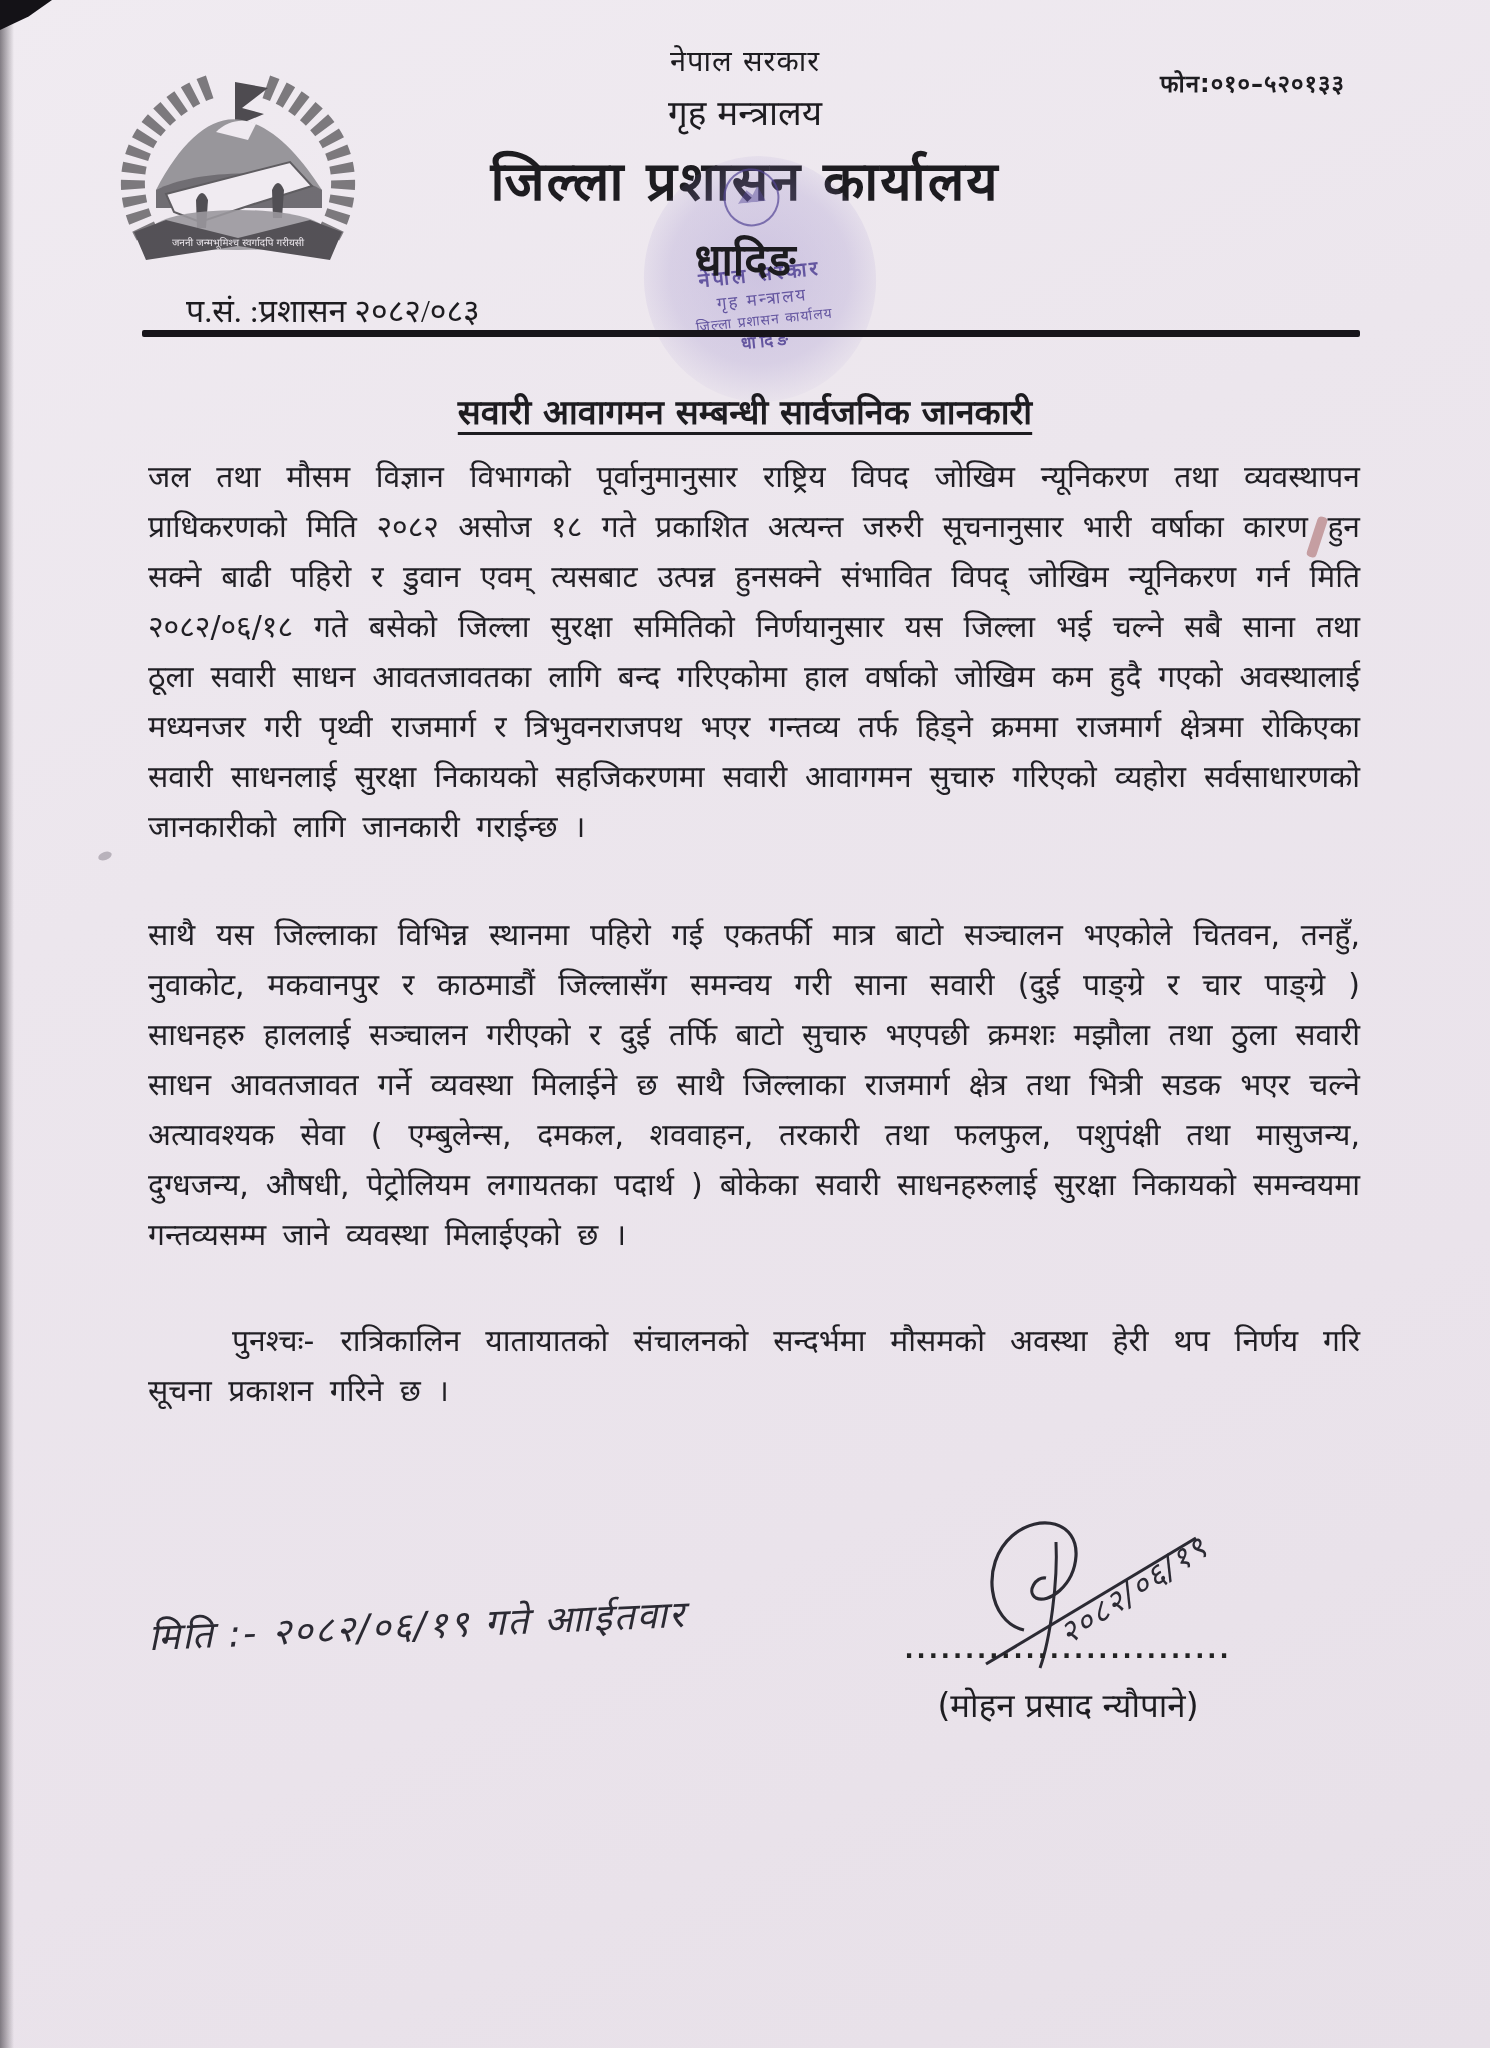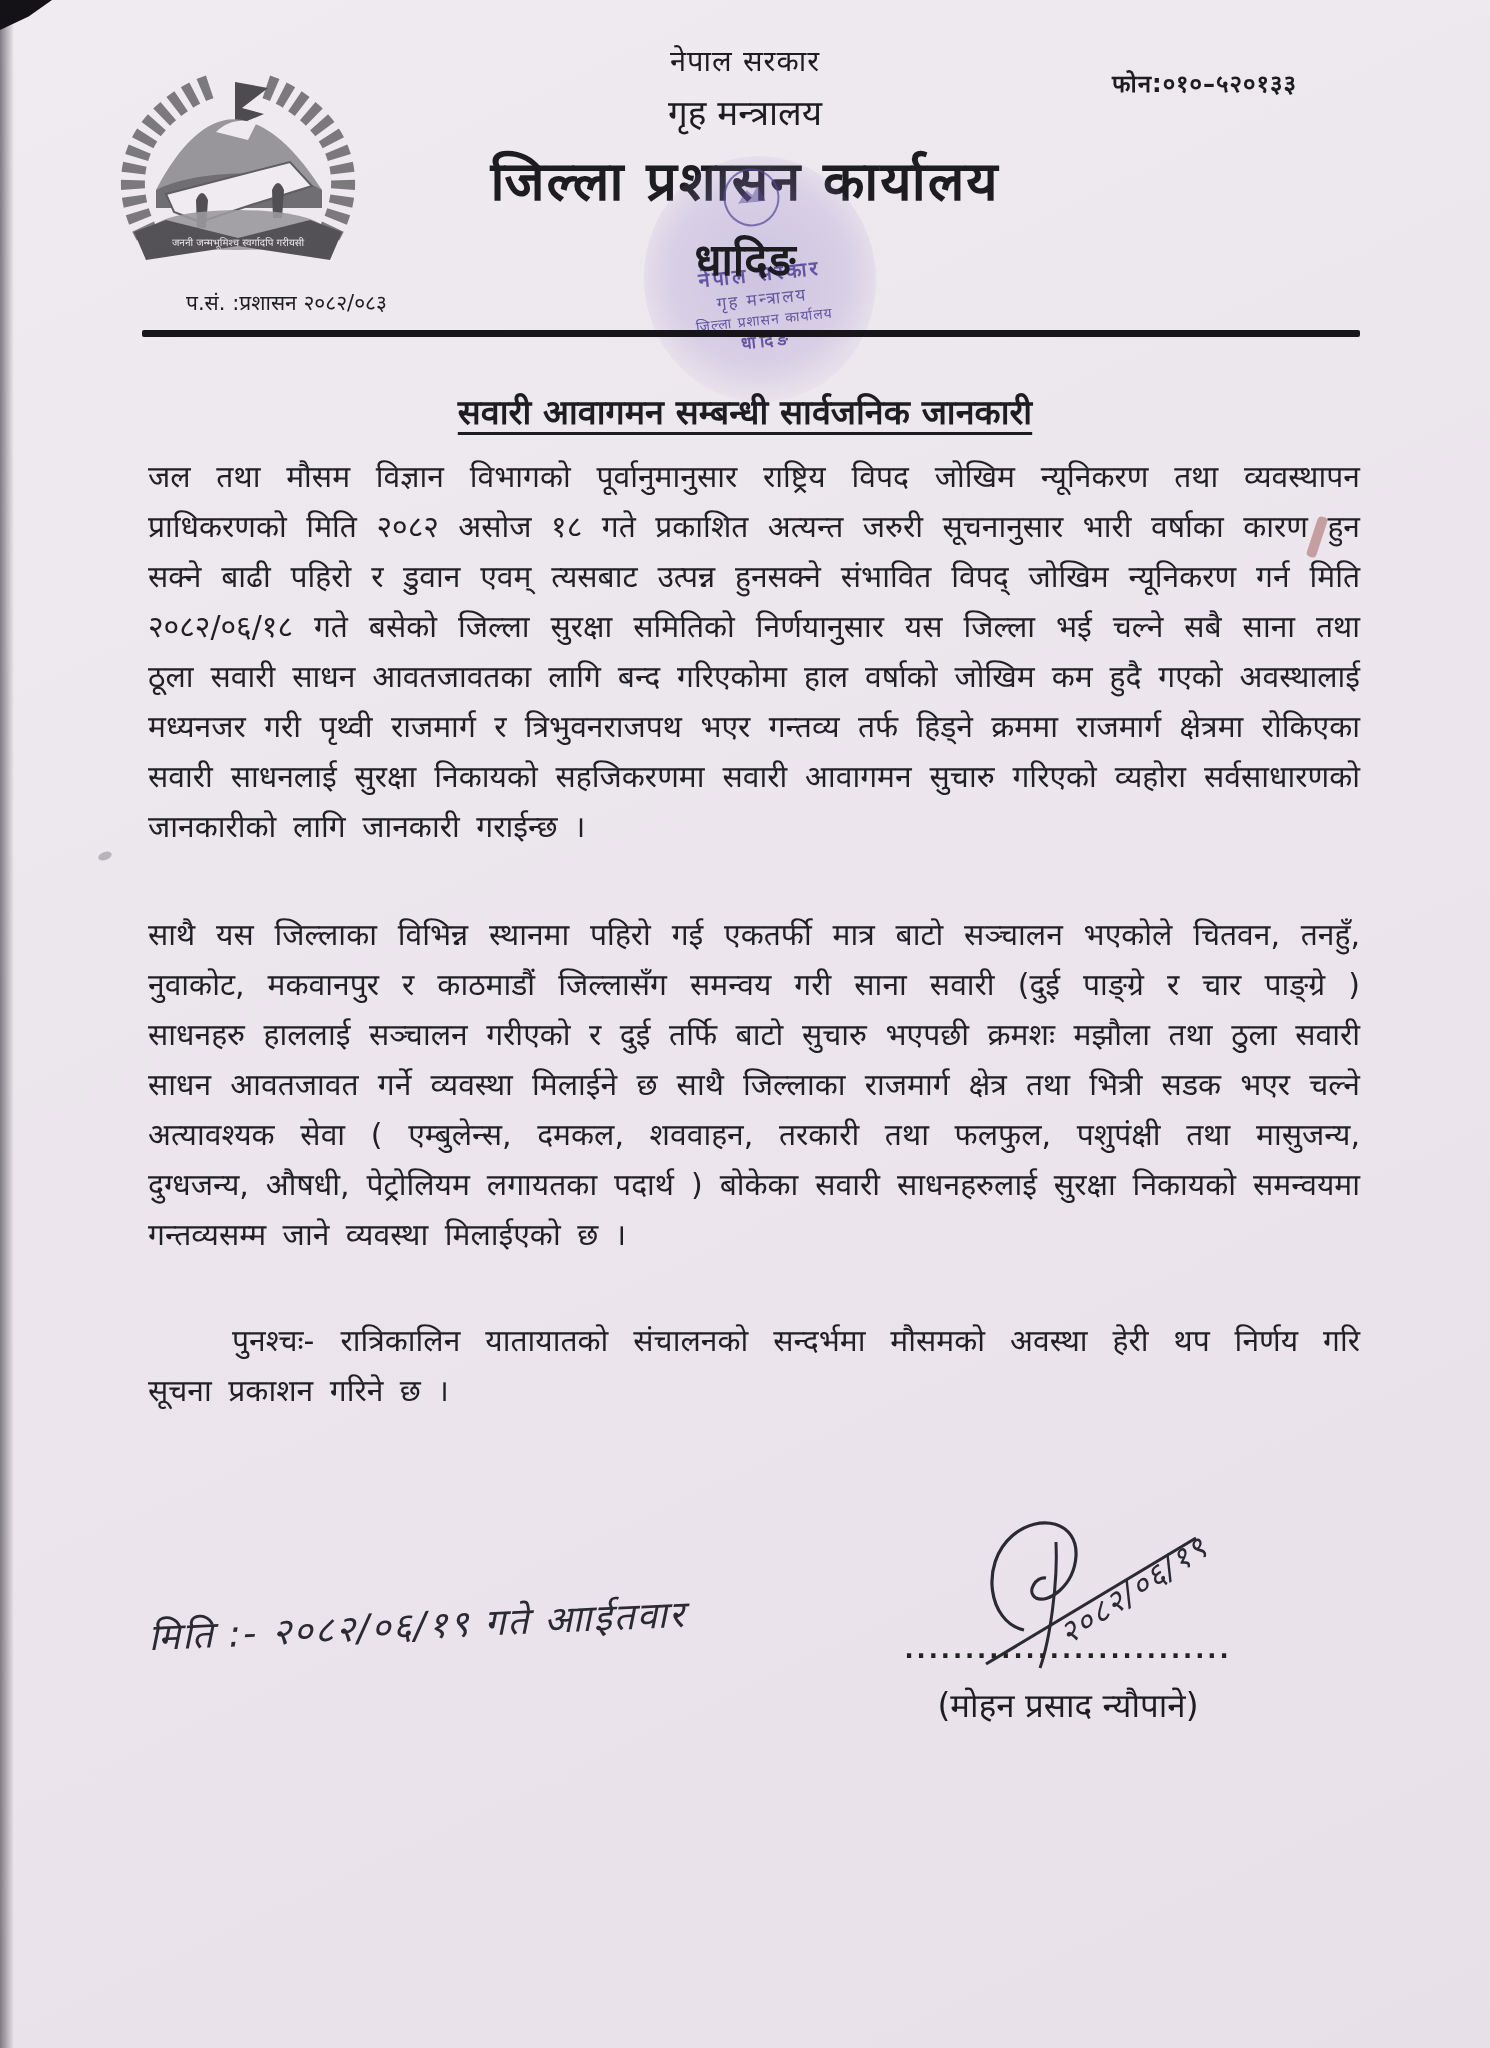--- a/index.html
+++ b/index.html
@@ -22,23 +22,23 @@
   .speck{position:absolute;left:98px;top:852px;width:14px;height:8px;
     background:rgba(90,80,95,.35);border-radius:50%;transform:rotate(-20deg);}
 
   
   .hdr-line{position:absolute;width:100%;text-align:center;}
   .gov   {top:40px;  font-size:29px; letter-spacing:1px;}
   .min   {top:88px;  font-size:35px;}
   .office{top:142px; font-size:54px; font-weight:bold; letter-spacing:2px;}
   .dist  {top:228px; font-size:44px; font-weight:bold; z-index:3;}
 
-  .contact{position:absolute;left:1112px;top:62px;font-size:24px;line-height:44px;z-index:2;}
+  .contact{position:absolute;left:1160px;top:62px;font-size:24px;line-height:44px;z-index:2;}
   .contact .phone{font-weight:bold;letter-spacing:1px;}
-  .refno{position:absolute;left:186px;top:288px;font-size:21px;z-index:2;}
+  .refno{position:absolute;left:186px;top:288px;font-size:32px;z-index:2;font-family:Liberation Serif, serif;}
   .divider{position:absolute;left:142px;top:330px;width:1218px;height:7px;
     background:#17151a;z-index:2;border-radius:2px;}
 
   
   .emblem{position:absolute;left:104px;top:62px;width:268px;height:222px;opacity:.88;}
 
   
   .stamp{position:absolute;left:644px;top:156px;width:232px;height:246px;z-index:1;
     transform:rotate(-6deg);
     background:radial-gradient(circle at 50% 48%,rgba(148,132,200,.36) 0%,rgba(148,132,200,.24) 52%,rgba(148,132,200,.08) 70%,rgba(148,132,200,0) 80%);

